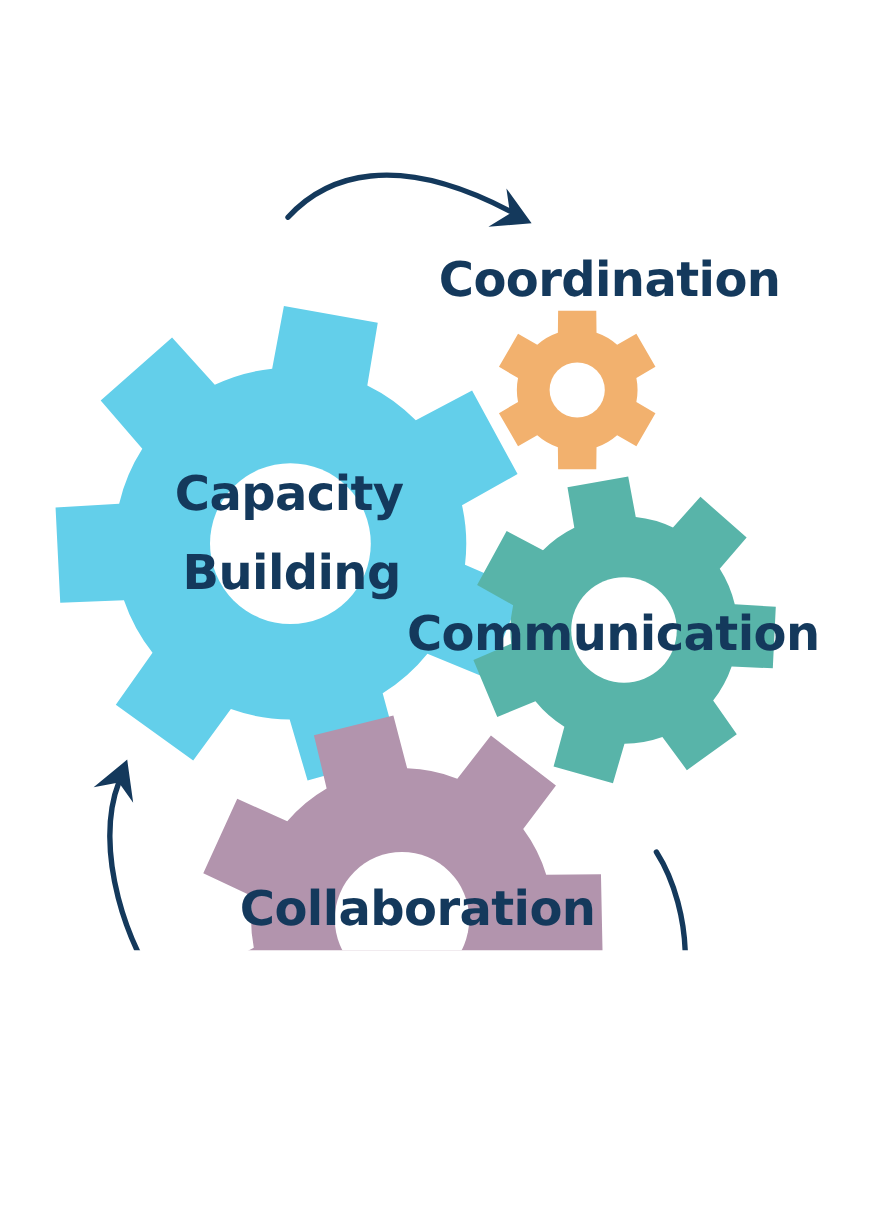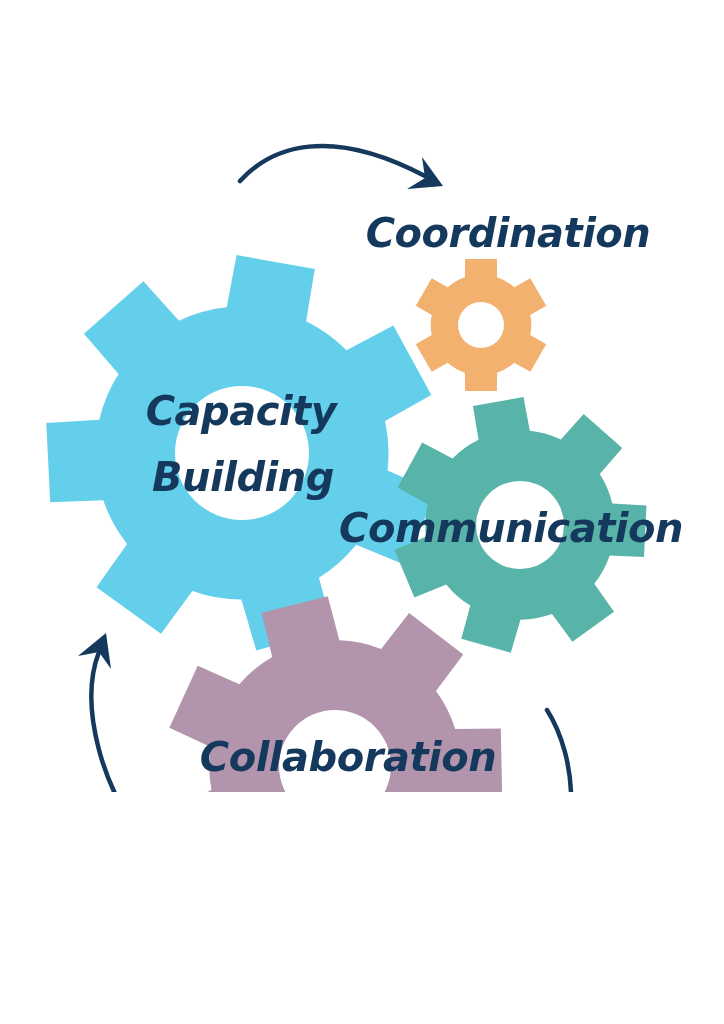--- a/index.html
+++ b/index.html
@@ -3,21 +3,20 @@
 <meta charset="utf-8">
 <style>
   html, body { margin: 0; padding: 0; background: #ffffff; }
   .stage {
     position: relative;
     width: 724px;
     height: 792px;
     background: #ffffff;
     overflow: hidden;
     font-family: "DejaVu Sans", sans-serif;
-    font-style: italic;
   }
   svg { display: block; }
   .gear-label {
     font-family: "DejaVu Sans", sans-serif;
     font-weight: 700;
     font-size: 40px;
     letter-spacing: -0.5px;
   }
   .arrow-shaft {
     fill: none;

